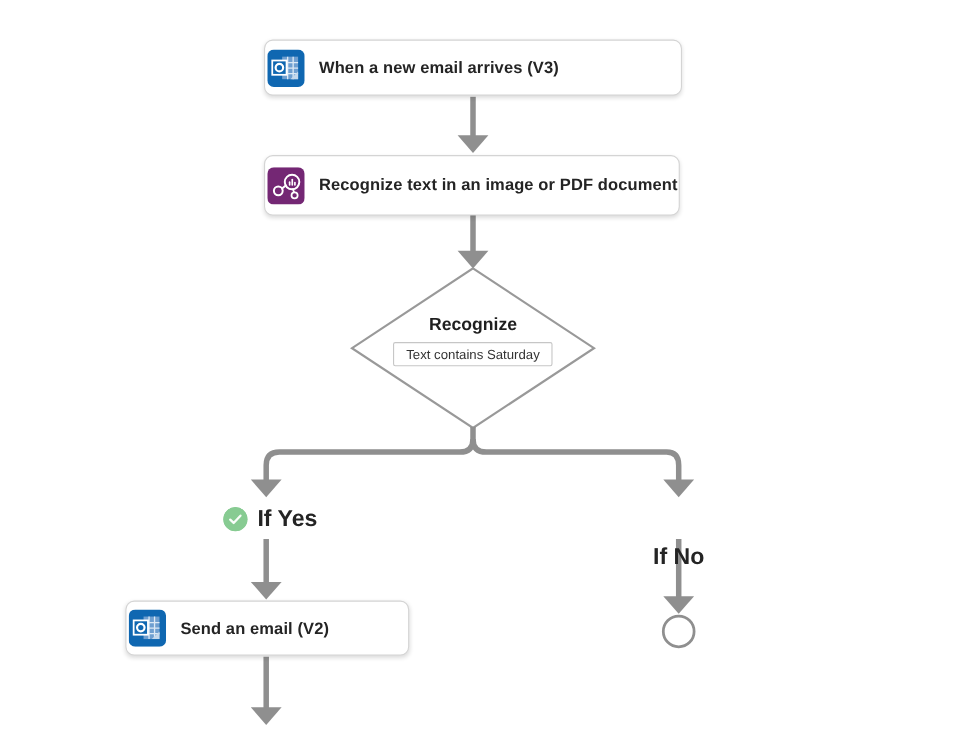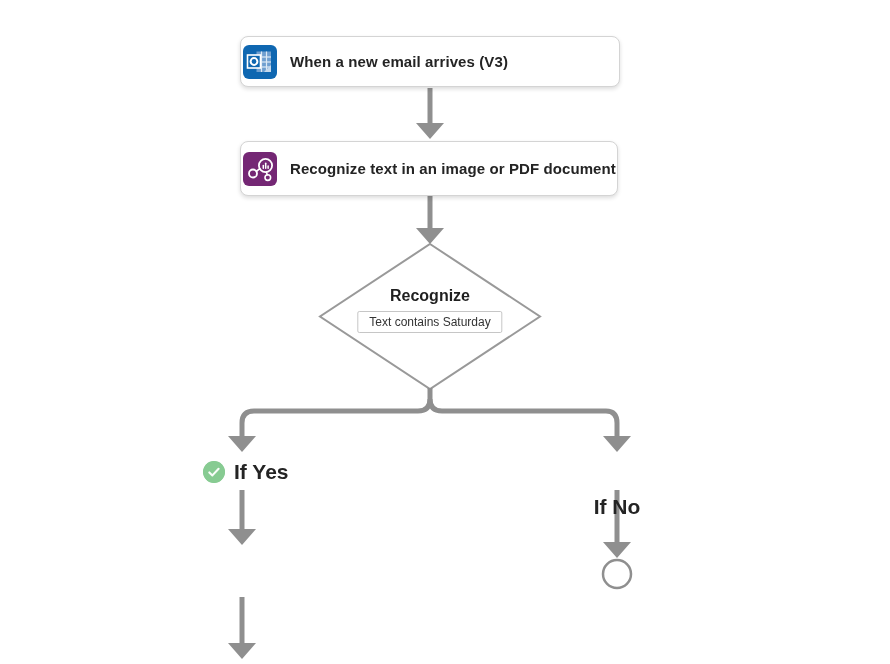--- a/index.html
+++ b/index.html
@@ -151,14 +151,33 @@
   <div class="branch-yes">
     <svg class="check-circle" viewBox="0 0 22 22">
       <circle cx="11" cy="11" r="11" fill="#87cb92"></circle>
       <path d="M6.3 11.4 L9.4 14.4 L15.6 7.8" fill="none" stroke="#ffffff" stroke-width="2.1" stroke-linecap="round" stroke-linejoin="round" opacity="0.95"></path>
     </svg>
     <span class="branch-label">If Yes</span>
   </div>
 
   <div class="branch-no branch-label">If No</div>
 
+  <div class="flow-card card-send">
+    <svg class="card-icon" viewBox="0 0 34 34">
+      <rect width="34" height="34" rx="6" fill="#0f67b1"></rect>
+      <g>
+        <rect x="13.5" y="6.5" width="14.5" height="20.5" fill="#6f9fd0"></rect>
+        <g stroke="#dce9f5" stroke-width="1.2">
+          <line x1="18.5" y1="6.5" x2="18.5" y2="27"></line>
+          <line x1="23.5" y1="6.5" x2="23.5" y2="27"></line>
+          <line x1="13.5" y1="12" x2="28" y2="12"></line>
+          <line x1="13.5" y1="17" x2="28" y2="17"></line>
+          <line x1="13.5" y1="22" x2="28" y2="22"></line>
+        </g>
+        <polygon points="28,27 21,27 28,20" fill="#c4d8ec"></polygon>
+      </g>
+      <rect x="4.5" y="10" width="13" height="13" fill="#0f67b1" stroke="#ffffff" stroke-width="1.6"></rect>
+      <circle cx="11" cy="16.5" r="3.4" fill="none" stroke="#ffffff" stroke-width="2"></circle>
+    </svg>
+    <span class="card-label">Send an email (V2)</span>
+  </div>
 
 </div>
 
 </body></html>

